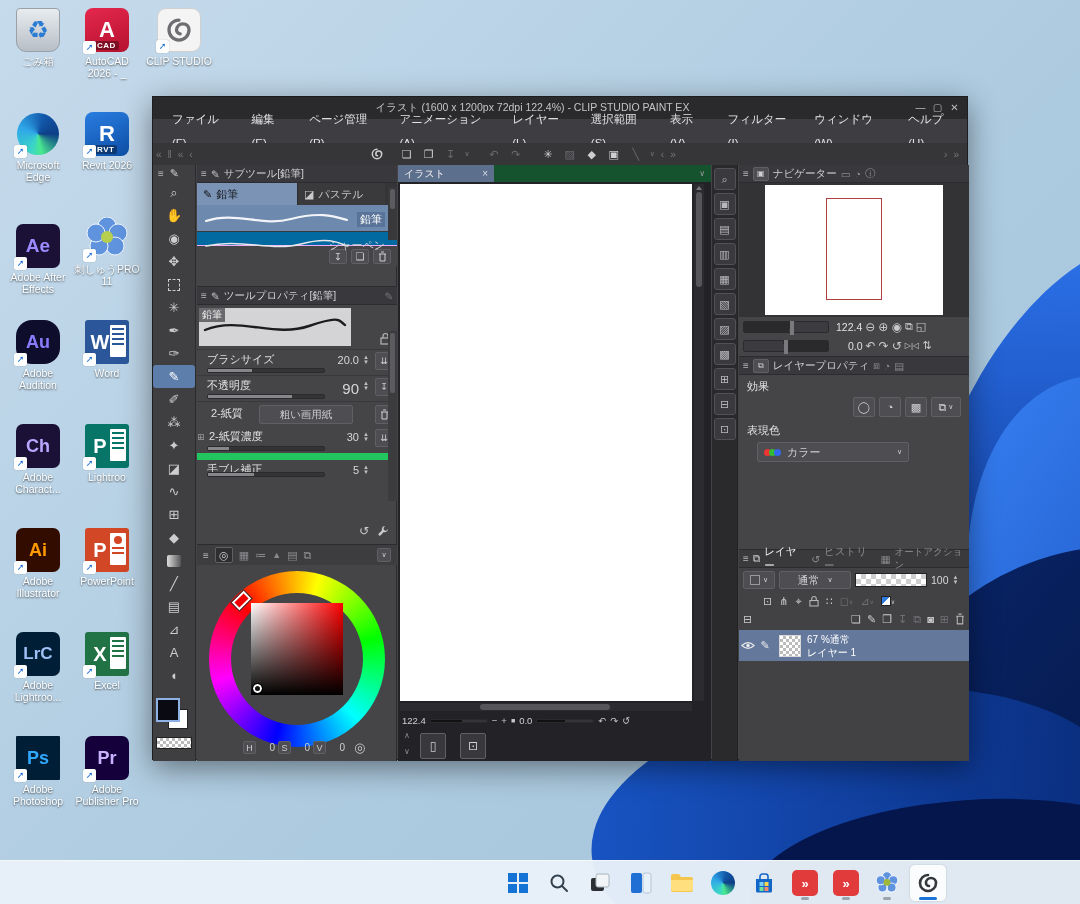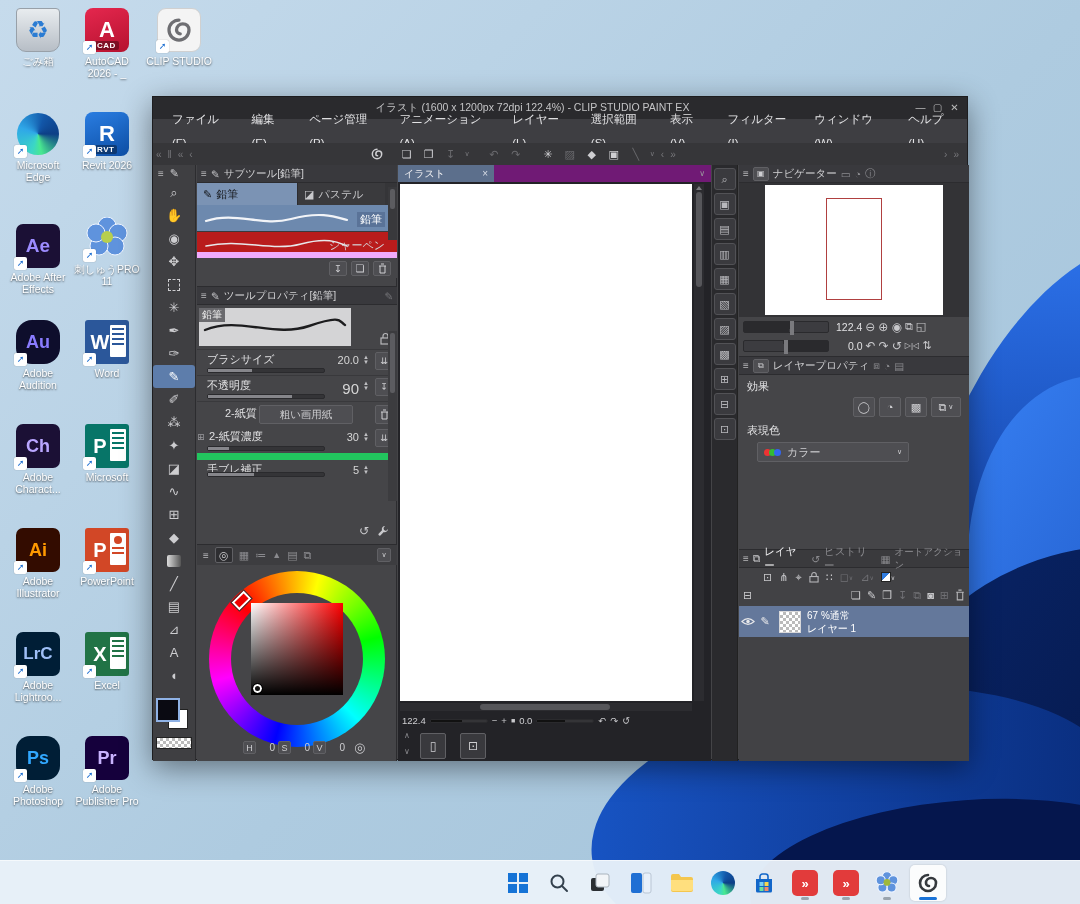--- a/index.html
+++ b/index.html
@@ -152,21 +152,21 @@
   <div class="tile" style="background:#077568;color:#fff;font-size:20px;border-radius:3px">
       <span style="margin-right:14px">P</span>
     <span class="pg">
         <i style="background:#077568"></i>
         <i style="background:#077568"></i>
         <i style="background:#077568"></i>
         <i style="background:#077568"></i>
       </span>
     <span class="sc">➚</span>
     </div>
-  <div class="lbl">Microsoft</div>
+  <div class="lbl">Lightroo</div>
 </div>
 <div class="dsk" style="left:5px;top:528px">
   <div class="tile" style="background:#330c00;color:#ff9a00;font-size:18px;border-radius:7px">
       <span>Ai</span>
       <span class="sc">➚</span>
     </div>
   <div class="lbl">Adobe Illustrator</div>
 </div>
 <div class="dsk office" style="left:74px;top:528px">
   <div class="tile" style="background:#d24726;color:#fff;font-size:20px;border-radius:3px">
@@ -194,21 +194,21 @@
         <i style="background:#217346"></i>
         <i style="background:#217346"></i>
         <i style="background:#217346"></i>
         <i style="background:#217346"></i>
       </span>
     <span class="sc">➚</span>
     </div>
   <div class="lbl">Excel</div>
 </div>
 <div class="dsk" style="left:5px;top:736px">
-  <div class="tile" style="background:#001e36;color:#31a8ff;font-size:18px;border-radius:14px">
+  <div class="tile" style="background:#001e36;color:#31a8ff;font-size:18px;border-radius:1px">
       <span>Ps</span>
       <span class="sc">➚</span>
     </div>
   <div class="lbl">Adobe Photoshop</div>
 </div>
 <div class="dsk" style="left:74px;top:736px">
   <div class="tile" style="background:#15003c;color:#c9b3ff;font-size:18px;border-radius:7px">
       <span>Pr</span>
       <span class="sc">➚</span>
     </div>
@@ -371,21 +371,21 @@
           <span class="gbtn">◪</span>
           <span>パステル</span>
         </div>
       </div>
       <div style="position:relative;height:27px;background:#6d89ae;color:#fff;border-bottom:1px solid #3a3a3d">
         <svg width="150" height="24" viewBox="0 0 150 24" style="position:absolute;left:4px;top:2px">
             <path d="M5 14 C35 4 60 20 90 12 S135 10 146 13" fill="none" stroke="#f2f4f8" stroke-width="2.2" stroke-linecap="round"></path>
           </svg>
         <span style="position:absolute;right:12px;top:7px;font-size:11px;background:#5a7398;padding:0 3px">鉛筆</span>
       </div>
-      <div style="position:relative;height:26px;background:#b91c1c;color:#d5d5d8;border-bottom:6px solid #f0abfc">
+      <div style="position:relative;height:14px;background:#0369a1;color:#d5d5d8;border-bottom:1px solid #f0abfc">
         <svg width="150" height="24" viewBox="0 0 150 24" style="position:absolute;left:4px;top:1px">
             <path d="M5 13 C40 5 70 19 100 11 S140 11 146 13" fill="none" stroke="#e8e8ea" stroke-width="1.6" stroke-linecap="round"></path>
           </svg>
         <span style="position:absolute;right:12px;top:6px;font-size:11px">シャーペン</span>
       </div>
       <div class="abs" style="right:0;top:22px;width:9px;height:53px;background:#39393c">
           <span style="display:block;margin:2px auto;width:5px;height:20px;background:#5c5c60;border-radius:2px"></span>
         </div>
       <div style="height:20px;display:flex;align-items:center;justify-content:flex-end;gap:4px;padding:0 6px;background:#454548">
         <span class="sqbtn" style="width:18px;height:15px;font-size:10px">↧</span>
@@ -431,21 +431,21 @@
       </div>
       <div style="position:relative;height:26px;border-top:1px solid #39393c;padding:2px 8px 0 10px">
         <span style="font-size:11px;color:#e0e0e2">不透明度</span>
         <span style="position:absolute;right:38px;top:4px;font-size:15px">90</span>
         <span class="stepper" style="position:absolute;right:28px;top:5px">▲<br>▼</span>
         <span class="sqbtn" style="position:absolute;right:4px;top:2px;width:18px;height:18px;font-size:9px">↧</span>
         <div class="slider" style="position:absolute;left:10px;bottom:2px;width:118px">
             <div class="fill" style="width:72%"></div>
           </div>
       </div>
-      <div style="position:relative;height:26px;border-top:1px solid #39393c;padding:4px 8px 0 28px">
+      <div style="position:relative;height:26px;border-top:1px solid #39393c;padding:4px 8px 0 14px">
         <span style="font-size:11px;color:#e0e0e2">2-紙質</span>
         <span class="sqbtn" style="position:absolute;left:62px;top:3px;width:94px;height:19px;font-size:10.5px">粗い画用紙</span>
         <span class="sqbtn" style="position:absolute;right:4px;top:3px;width:18px;height:19px">
             <svg width="9" height="11" viewBox="0 0 9 11">
               <path d="M1 3h7M2 3v7h5V3M3 1h3" fill="none" stroke="#cfcfd2" stroke-width="1"></path>
             </svg>
           </span>
       </div>
       <div style="position:relative;height:26px;padding:2px 8px 0 10px">
         <span class="gbtn" style="position:absolute;left:0px;top:5px;font-size:9px;color:#9a9a9e">⊞</span>
@@ -505,21 +505,21 @@
         <span class="sqbtn" style="width:13px;height:13px;font-size:9px">S</span>
         <span style="width:16px;text-align:right">0</span>
         <span class="sqbtn" style="width:13px;height:13px;font-size:9px">V</span>
         <span style="width:16px;text-align:right">0</span>
         <span class="gbtn" style="margin-left:6px;font-size:13px">◎</span>
       </div>
     </div>
   </div>
 
   <div class="abs" style="left:245px;top:68px;width:313px;height:596px;background:#232327">
-    <div style="height:17px;background:#701a75;display:flex;align-items:center">
+    <div style="height:17px;background:#14532d;display:flex;align-items:center">
       <div style="width:96px;height:17px;background:#5c6f8c;color:#f0f0f2;font-size:10px;display:flex;align-items:center;padding:0 6px;gap:14px">
         <span>イラスト</span>
         <span style="margin-left:auto;color:#d8dde6">×</span>
       </div>
       <span style="margin-left:auto;margin-right:6px;font-size:8px;color:#9a9a9e">∨</span>
     </div>
     <div style="position:absolute;left:2px;top:19px;width:292px;height:517px;background:#fff"></div>
     <div style="position:absolute;left:296px;top:19px;width:10px;height:517px;background:#2c2c30">
       <span style="display:block;margin:2px auto 0;width:0;height:0;border-left:3px solid transparent;border-right:3px solid transparent;border-bottom:4px solid #7a7a7e"></span>
       <span style="display:block;margin:2px auto;width:6px;height:95px;background:#56565a;border-radius:3px"></span>
@@ -643,20 +643,33 @@
     <div class="abs" style="left:0;top:384px;width:230px;height:212px;background:#424245;border-top:1px solid #2c2c2f">
       <div class="phead" style="background:#3a3a3d">
         <span class="hamb">≡</span>
         <span class="gbtn">⧉</span>
         <span style="color:#f0f0f2">レイヤー</span>
         <span class="gbtn dim" style="color:#8a8a8e;margin-left:4px">↺</span>
         <span class="dim">ヒストリー</span>
         <span class="gbtn dim" style="color:#8a8a8e;margin-left:4px">▦</span>
         <span class="dim" style="font-size:9.5px">オートアクション</span>
       </div>
+      <div style="display:flex;align-items:center;gap:4px;height:24px;padding:0 4px">
+        <span class="sqbtn" style="width:32px;height:18px;gap:3px">
+            <i style="width:10px;height:10px;border:1px solid #9a9a9e;display:inline-block"></i>
+            <span style="font-size:7px">∨</span>
+          </span>
+        <span class="sqbtn" style="width:72px;height:18px;gap:8px">
+            <span>通常</span>
+            <span style="font-size:7px">∨</span>
+          </span>
+        <span class="checker" style="width:72px;height:14px;border:1px solid #222;display:inline-block"></span>
+        <span style="font-size:10.5px">100</span>
+        <span class="stepper">▲<br>▼</span>
+      </div>
       <div style="display:flex;align-items:center;gap:7px;height:18px;padding:0 4px 0 24px;color:#b5b5b8;font-size:11px">
         <span class="gbtn">⊡</span>
         <span class="gbtn">⋔</span>
         <span class="gbtn">⌖</span>
         <span class="gbtn">
             <svg width="10" height="12" viewBox="0 0 11 13">
               <rect x="1" y="6" width="9" height="6" fill="none" stroke="#b5b5b8" stroke-width="1.2"></rect>
               <path d="M3 6 V4 a2.5 2.5 0 0 1 5 0 v2" fill="none" stroke="#b5b5b8" stroke-width="1.2"></path>
             </svg>
           </span>

